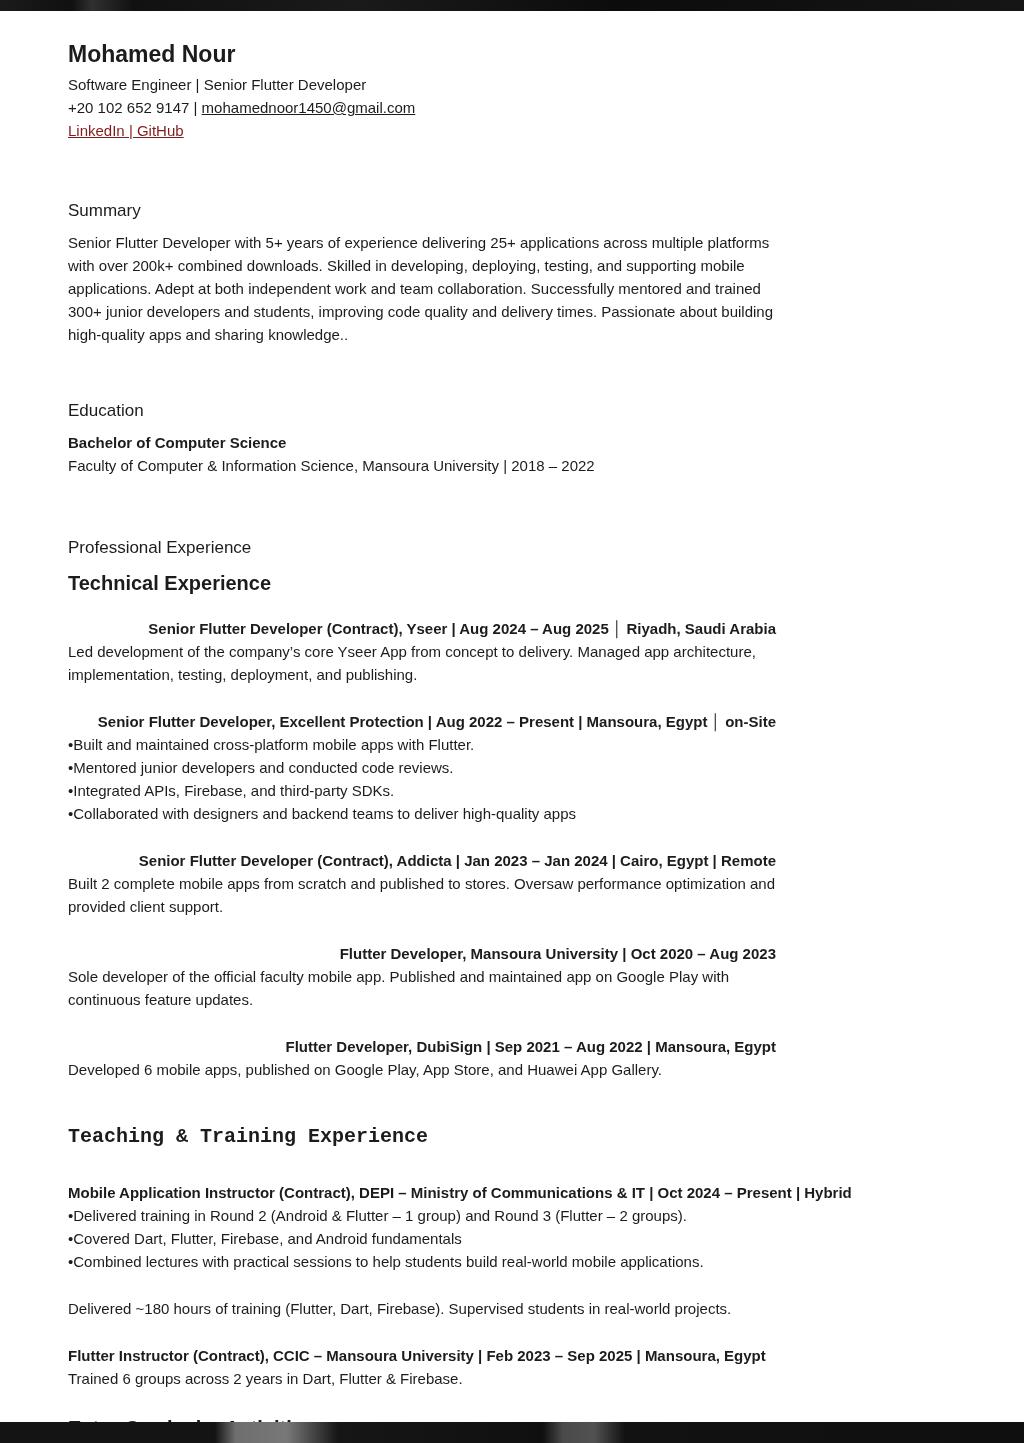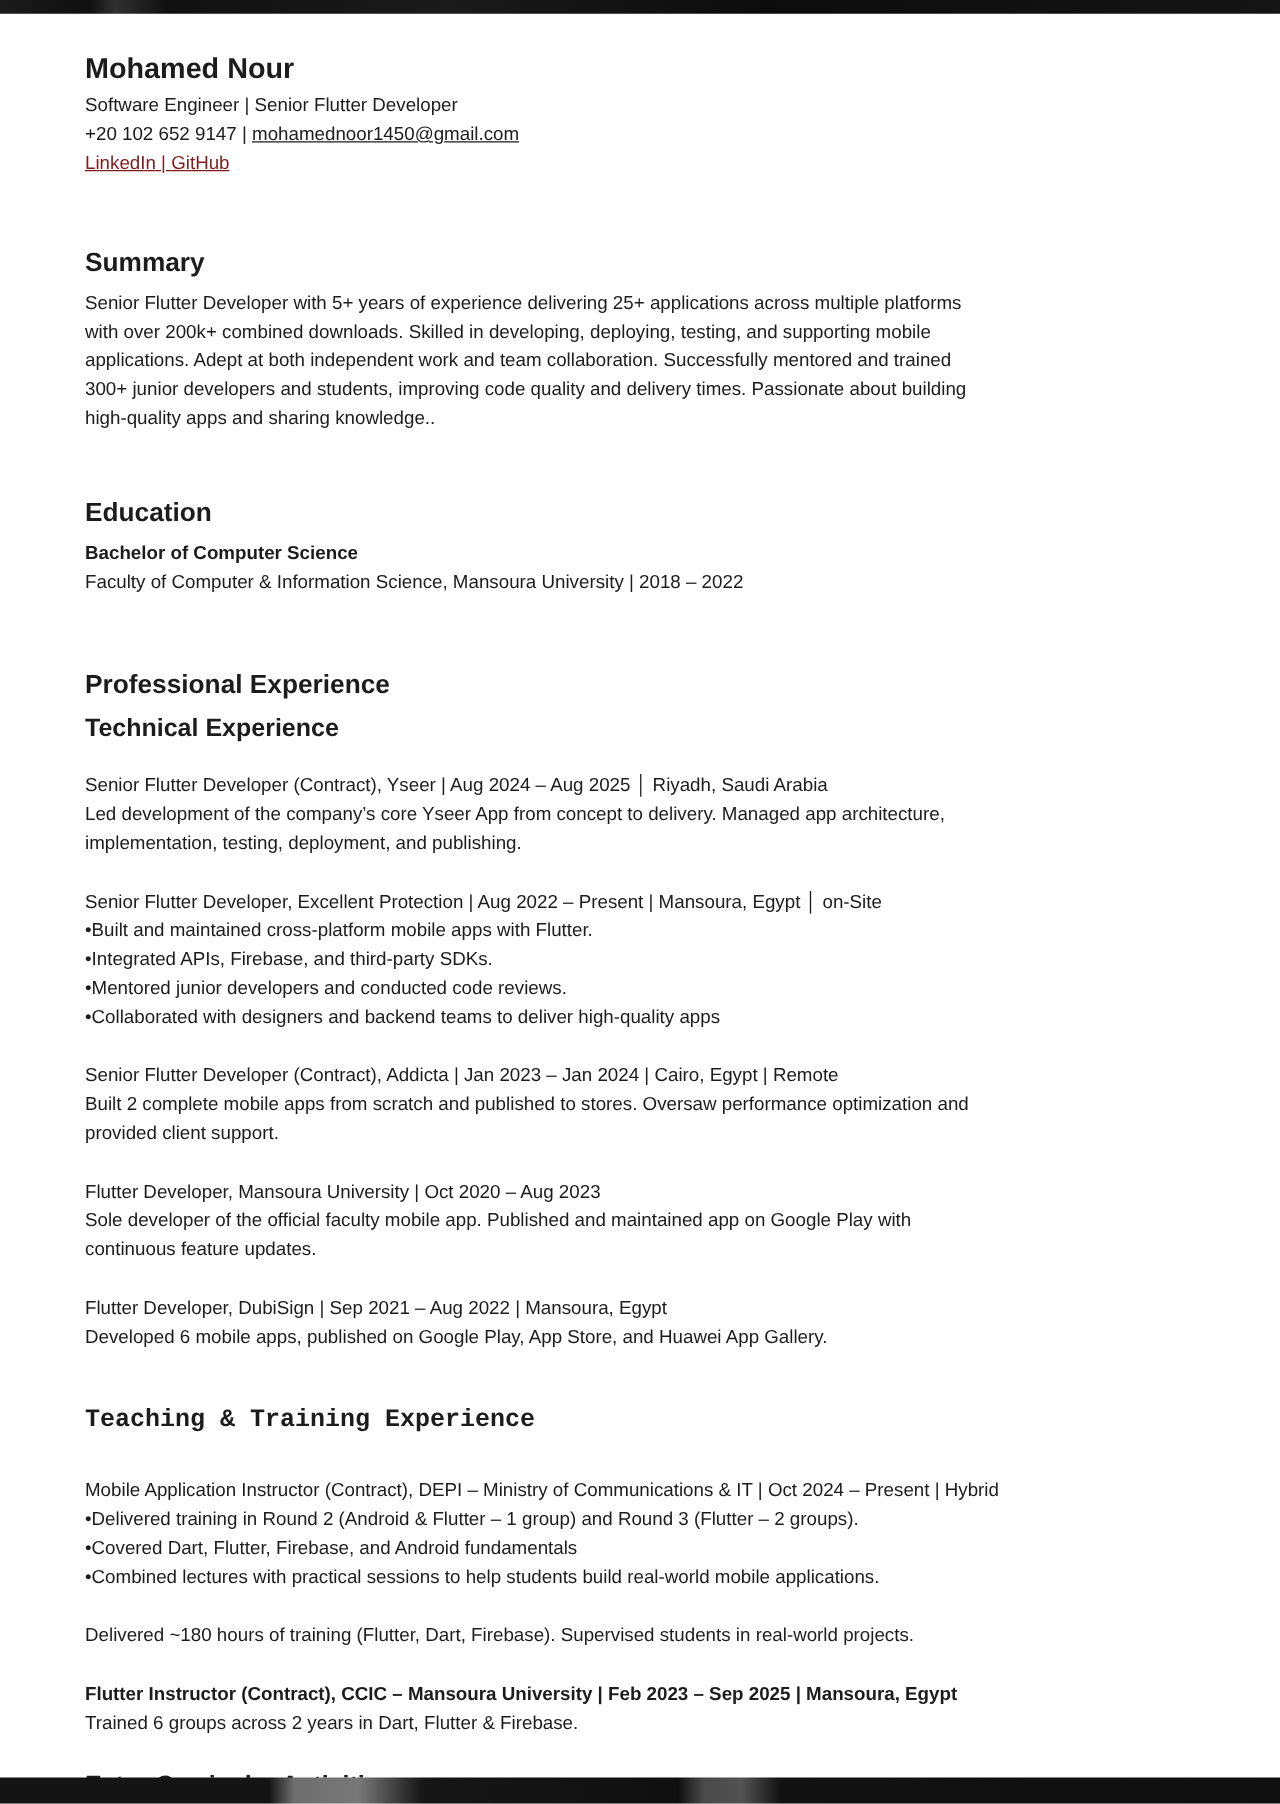--- a/index.html
+++ b/index.html
@@ -20,21 +20,21 @@
     background: linear-gradient(90deg, #1b1b1b 0%, #101010 7%, #303030 9%, #111 13%, #1a1a1a 35%, #0c0c0c 60%, #151515 100%);
   }
   .scan-bar.bottom {
     bottom: 0; height: 21px;
     background: linear-gradient(90deg, #141414 0%, #141414 21%, #6e6e6e 23%, #787878 28%, #161616 33%, #101010 53%, #4a4a4a 55%, #525252 58%, #121212 61%, #0f0f0f 100%);
   }
   .sheet { padding: 40px 56px 0 68px; width: 832px; }
   .content { max-width: 902px; }
 
   h1 { font-size: 23px; line-height: 28px; font-weight: bold; margin-bottom: 5px; }
-  h2 { font-size: 21px; line-height: 26px; font-weight: bold; margin-bottom: 7px; }
+  h2 { font-size: 17px; line-height: 26px; font-weight: normal; margin-bottom: 7px; }
   h3 { font-size: 20px; line-height: 24px; font-weight: bold; }
 
   p { font-size: 15px; line-height: 23px; }
 
   a { cursor: pointer; }
   .email-link { color: inherit; text-decoration: underline; }
   .visited-link { color: #7f1d1d; text-decoration: underline; }
 
   .section-summary   { margin-top: 56px; }
   .section-education { margin-top: 52px; }
@@ -42,21 +42,21 @@
 
   .section-experience h2 { margin-bottom: 10px; }
   .subsection-technical h3 { margin-bottom: 22px; }
   .subsection-teaching { margin-top: 44px; }
   .subsection-teaching h3 { margin-bottom: 32px; font-family: Liberation Mono, monospace; }
   .subsection-extra { margin-top: 26px; }
   .subsection-extra h3 { margin-bottom: 6px; }
 
   .job { margin-bottom: 24px; }
   .job:last-child { margin-bottom: 0; }
-  .job-title { font-weight: normal; white-space: nowrap; }
+  .job-title { font-weight: bold; white-space: nowrap; text-align: right; }
   .b { font-weight: bold; }
 </style>
 </head>
 <body>
 
 <div class="scan-bar top"></div>
 
 <div class="sheet">
   <div class="content">
 
@@ -85,22 +85,22 @@
         <h3>Technical Experience</h3>
 
         <article class="job">
           <p class="job-title">Senior Flutter Developer (Contract), Yseer | Aug 2024 – Aug 2025 │ Riyadh, Saudi Arabia</p>
           <p>Led development of the company’s core Yseer App from concept to delivery. Managed app architecture, implementation, testing, deployment, and publishing.</p>
         </article>
 
         <article class="job">
           <p class="job-title">Senior Flutter Developer, Excellent Protection | Aug 2022 – Present | Mansoura, Egypt │ on-Site</p>
           <p>•Built and maintained cross-platform mobile apps with Flutter.</p>
+          <p>•Mentored junior developers and conducted code reviews.</p>
           <p>•Integrated APIs, Firebase, and third-party SDKs.</p>
-          <p>•Mentored junior developers and conducted code reviews.</p>
           <p>•Collaborated with designers and backend teams to deliver high-quality apps</p>
         </article>
 
         <article class="job">
           <p class="job-title">Senior Flutter Developer (Contract), Addicta | Jan 2023 – Jan 2024 | Cairo, Egypt | Remote</p>
           <p>Built 2 complete mobile apps from scratch and published to stores. Oversaw performance optimization and provided client support.</p>
         </article>
 
         <article class="job">
           <p class="job-title">Flutter Developer, Mansoura University | Oct 2020 – Aug 2023</p>

